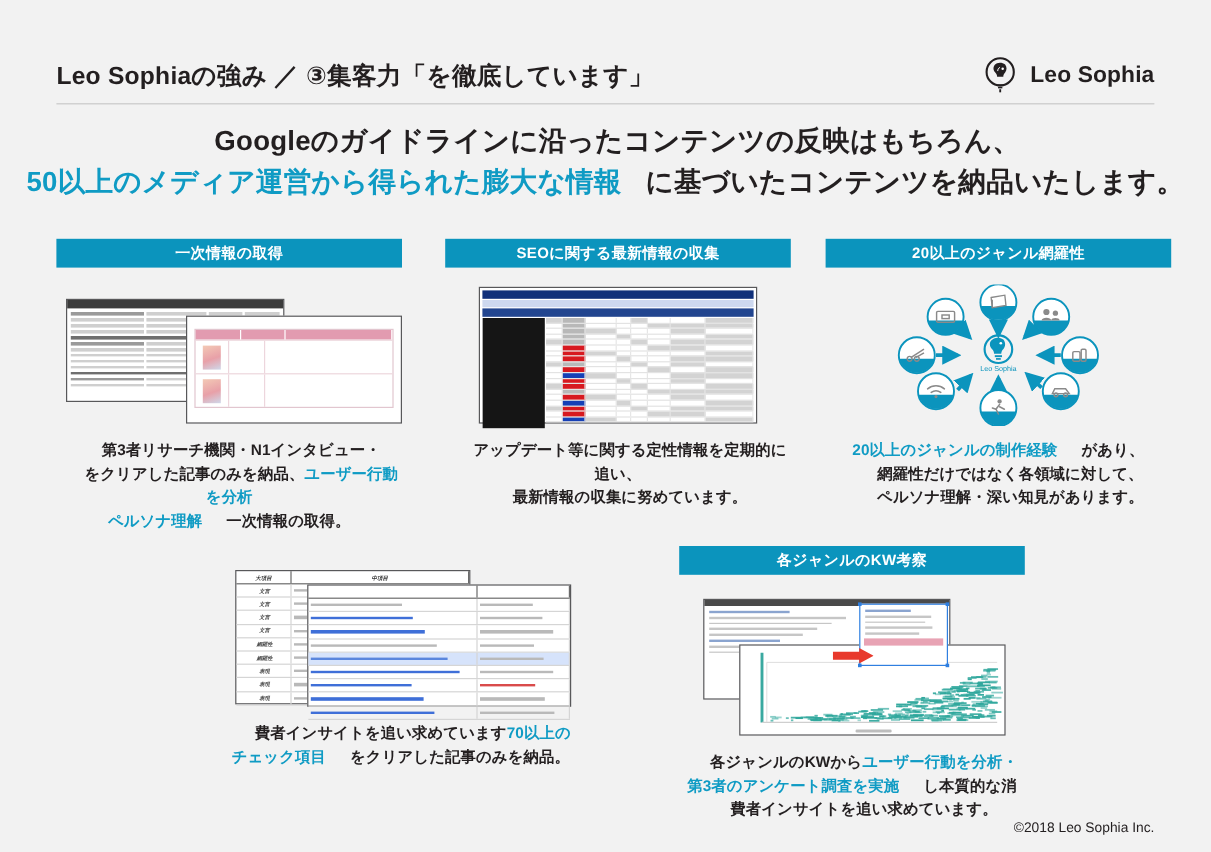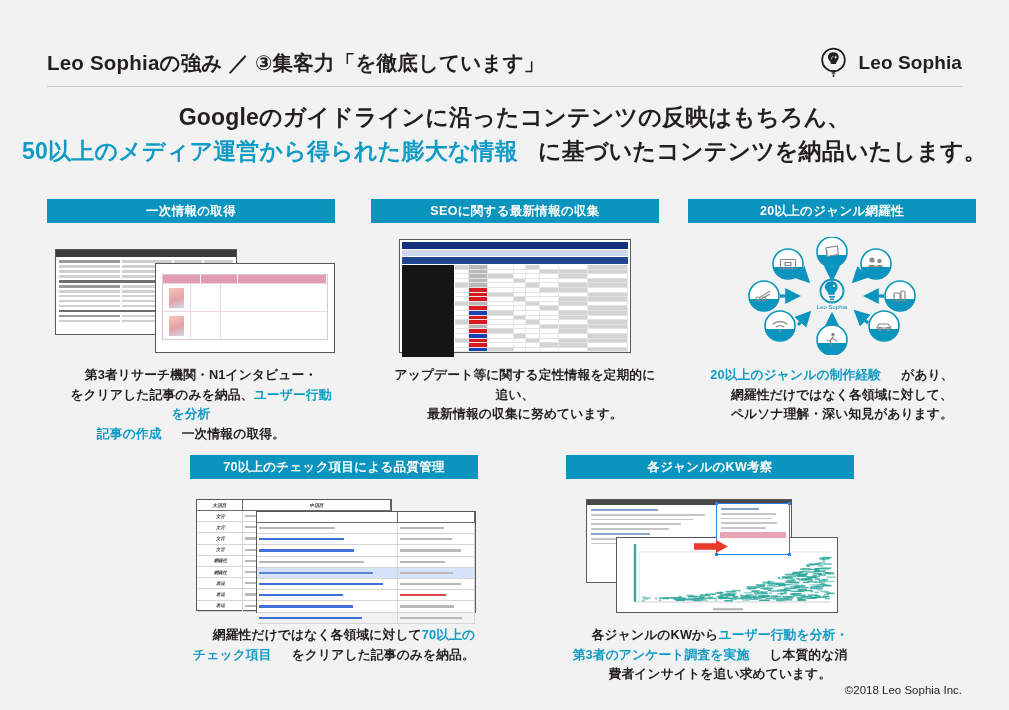--- a/index.html
+++ b/index.html
@@ -271,21 +271,21 @@
               </span>
             <span class="rpt-mid"></span>
             <span class="rpt-rest"><i class="bullet" style="width:74%"></i></span>
           </div>
         </div>
       </div>
     </div>
     <div class="card-caption">
         <div><span class="dark">第3者リサーチ機関・N1インタビュー・</span></div>
         <div><span class="dark">をクリアした記事のみを納品、</span><span class="accent">ユーザー行動を分析</span></div>
-        <div><span class="accent">記事の作成</span><span class="dark">一次情報の取得。</span></div>
+        <div><span class="accent">ペルソナ理解</span><span class="dark">一次情報の取得。</span></div>
       </div>
   </div>
 
   <div class="card" id="card-seo">
     <div class="card-title">SEOに関する最新情報の収集</div>
     <div class="card-visual mockwrap" id="c2">
       <div class="mock sheet">
         <div class="sh-top"></div>
         <div class="sh-top2"></div>
         <div class="sh-hdr"></div>
@@ -593,21 +593,20 @@
       </svg>
     </div>
     <div class="card-caption">
         <div><span class="accent">20以上のジャンルの制作経験</span><span class="dark">があり、</span></div>
         <div><span class="dark">網羅性だけではなく各領域に対して、</span></div>
         <div><span class="dark">ペルソナ理解・深い知見があります。</span></div>
       </div>
   </div>
 
   <div class="card" id="card-quality">
-    <div class="card-title">70以上のチェック項目による品質管理</div>
     <div class="card-visual mockwrap" id="c4">
       <div class="mock chk-back">
         <div class="chk-head">
           <i style="width:46px">大項目</i>
           <i style="flex:1">中項目</i>
         </div>
         <div id="chkback">
             <div class="chk-row">
               <i style="width: 46px; justify-content: center;">
                 <span class="lbl">文言</span>
@@ -758,21 +757,21 @@
                 <span class="bar lnk" style="width:75%"></span>
               </i>
               <i style="flex: 1.4 1 0%;">
                 <span class="bar " style="width:84%"></span>
               </i>
             </div>
           </div>
       </div>
     </div>
     <div class="card-caption">
-        <div><span class="dark">網羅性だけではなく各領域に対して</span><span class="accent">70以上の</span></div>
+        <div><span class="dark">費者インサイトを追い求めています</span><span class="accent">70以上の</span></div>
         <div><span class="accent">チェック項目</span><span class="dark">をクリアした記事のみを納品。</span></div>
       </div>
   </div>
 
   <div class="card" id="card-kw">
     <div class="card-title">各ジャンルのKW考察</div>
     <div class="card-visual mockwrap" id="c5">
 
       <div class="mock kw-back">
         <div class="tbl-hdr" style="background:#4a4a4a;height:5px"></div>

